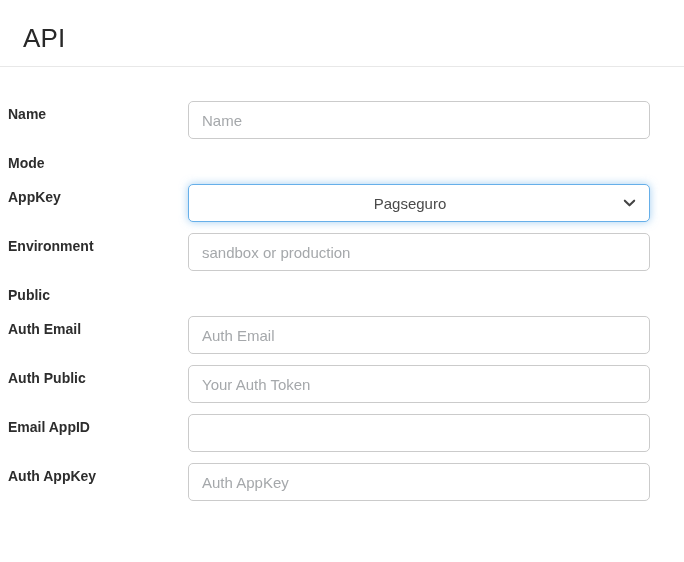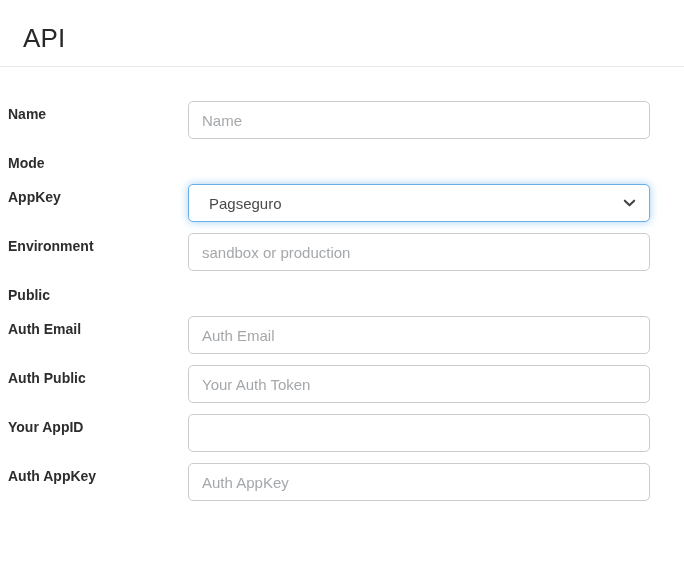--- a/index.html
+++ b/index.html
@@ -75,20 +75,21 @@
   }
   .select-input {
     -webkit-appearance: none;
     -moz-appearance: none;
     appearance: none;
     padding: 0 38px 0 20px;
   }
   .select-input.focused {
     border-color: #66afe9;
     box-shadow: 0 0 8px rgba(102, 175, 233, 0.6);
+    text-align: center;
   }
   .chevron {
     position: absolute;
     right: 13px;
     top: 50%;
     transform: translateY(-50%);
     pointer-events: none;
   }
 </style>
 </head>
@@ -143,21 +144,21 @@
   </div>
 
   <div class="form-row">
     <label class="form-label">Auth Public</label>
     <div class="field">
       <input type="text" class="text-input" placeholder="Your Auth Token" style="">
     </div>
   </div>
 
   <div class="form-row">
-    <label class="form-label">Your AppID</label>
+    <label class="form-label">Email AppID</label>
     <div class="field">
       <input type="text" class="text-input" placeholder="" style="">
     </div>
   </div>
 
   <div class="form-row">
     <label class="form-label">Auth AppKey</label>
     <div class="field">
       <input type="text" class="text-input" placeholder="Auth AppKey" style="">
     </div>

